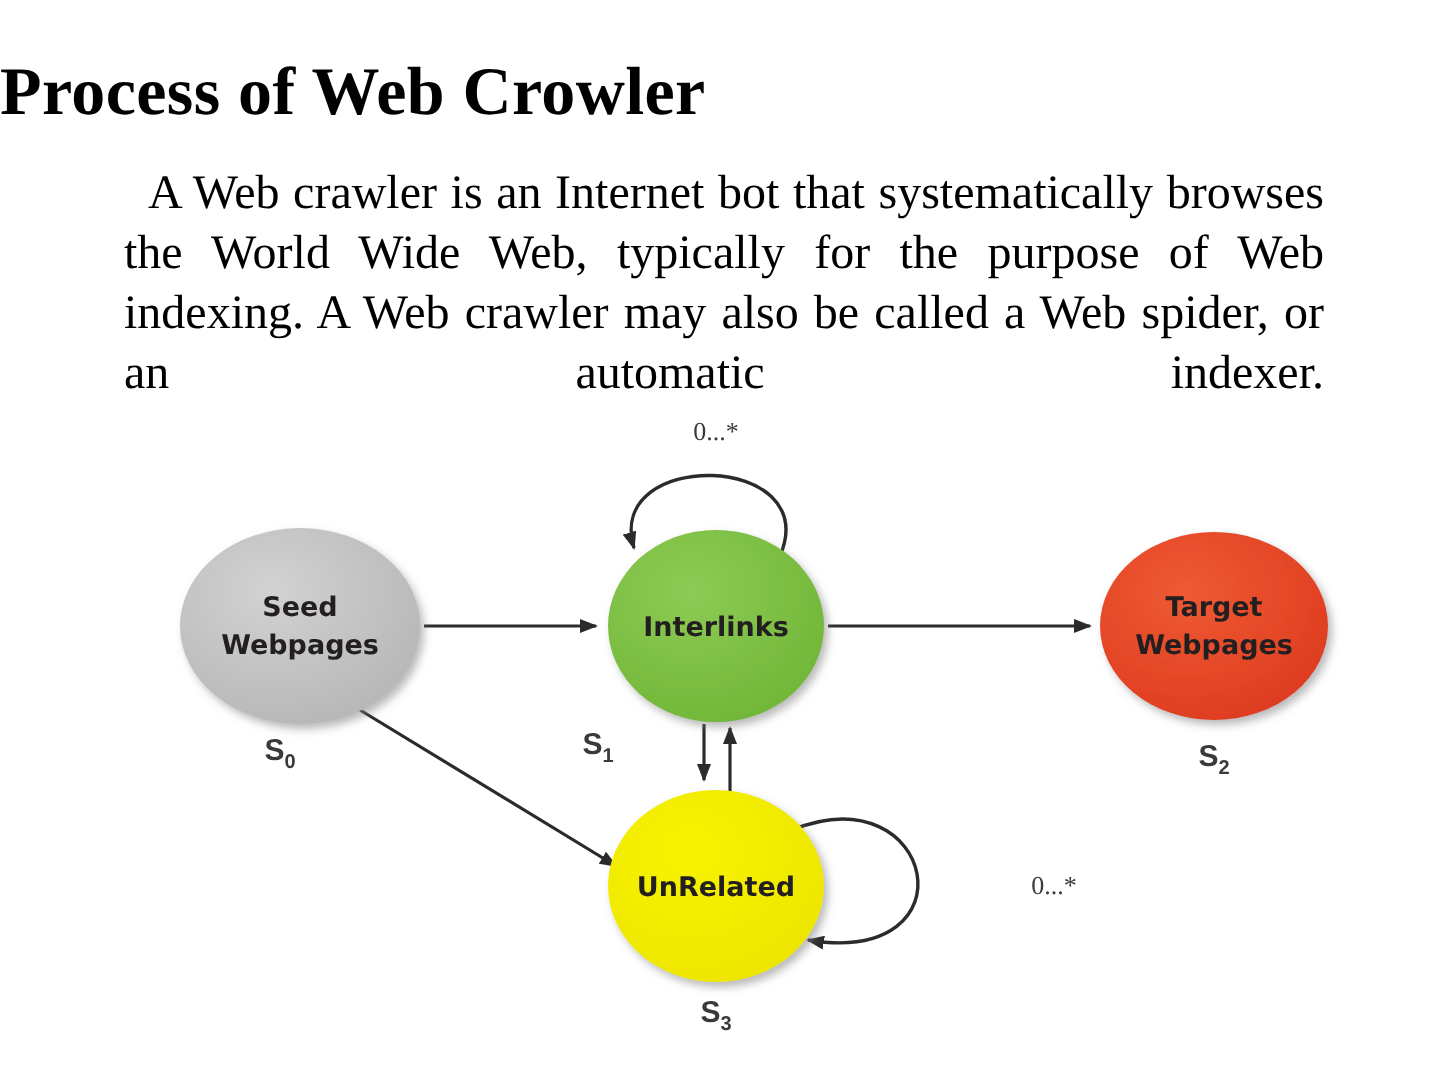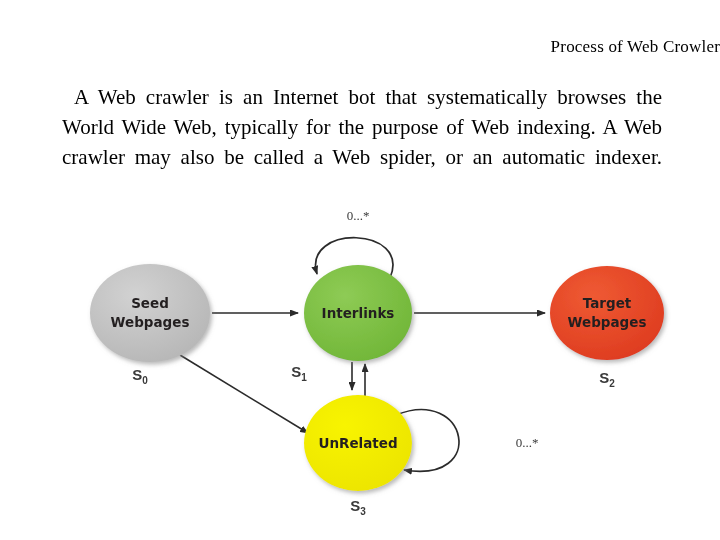--- a/index.html
+++ b/index.html
@@ -24,37 +24,37 @@
     height: 540px;
     background: #ffffff;
   }
 
   
   #title {
     position: absolute;
     left: 0;
     top: 32px;
     width: 720px;
-    text-align: right;
+    text-align: left;
     font-family: "Liberation Serif", "DejaVu Serif", serif;
-    font-size: 17px;
+    font-size: 34px;
     line-height: 30px;
-    font-weight: normal;
+    font-weight: bold;
     letter-spacing: 0.2px;
     color: #000000;
   }
 
   
   #body-text {
     position: absolute;
     left: 62px;
     top: 82px;
     width: 600px;
     font-family: "Liberation Serif", "DejaVu Serif", serif;
-    font-size: 21px;
+    font-size: 24px;
     line-height: 30px;
     text-align: justify;
     text-indent: 12px;
     color: #000000;
   }
   #body-text::after {
     content: "";
     display: inline-block;
     width: 100%;
   }

